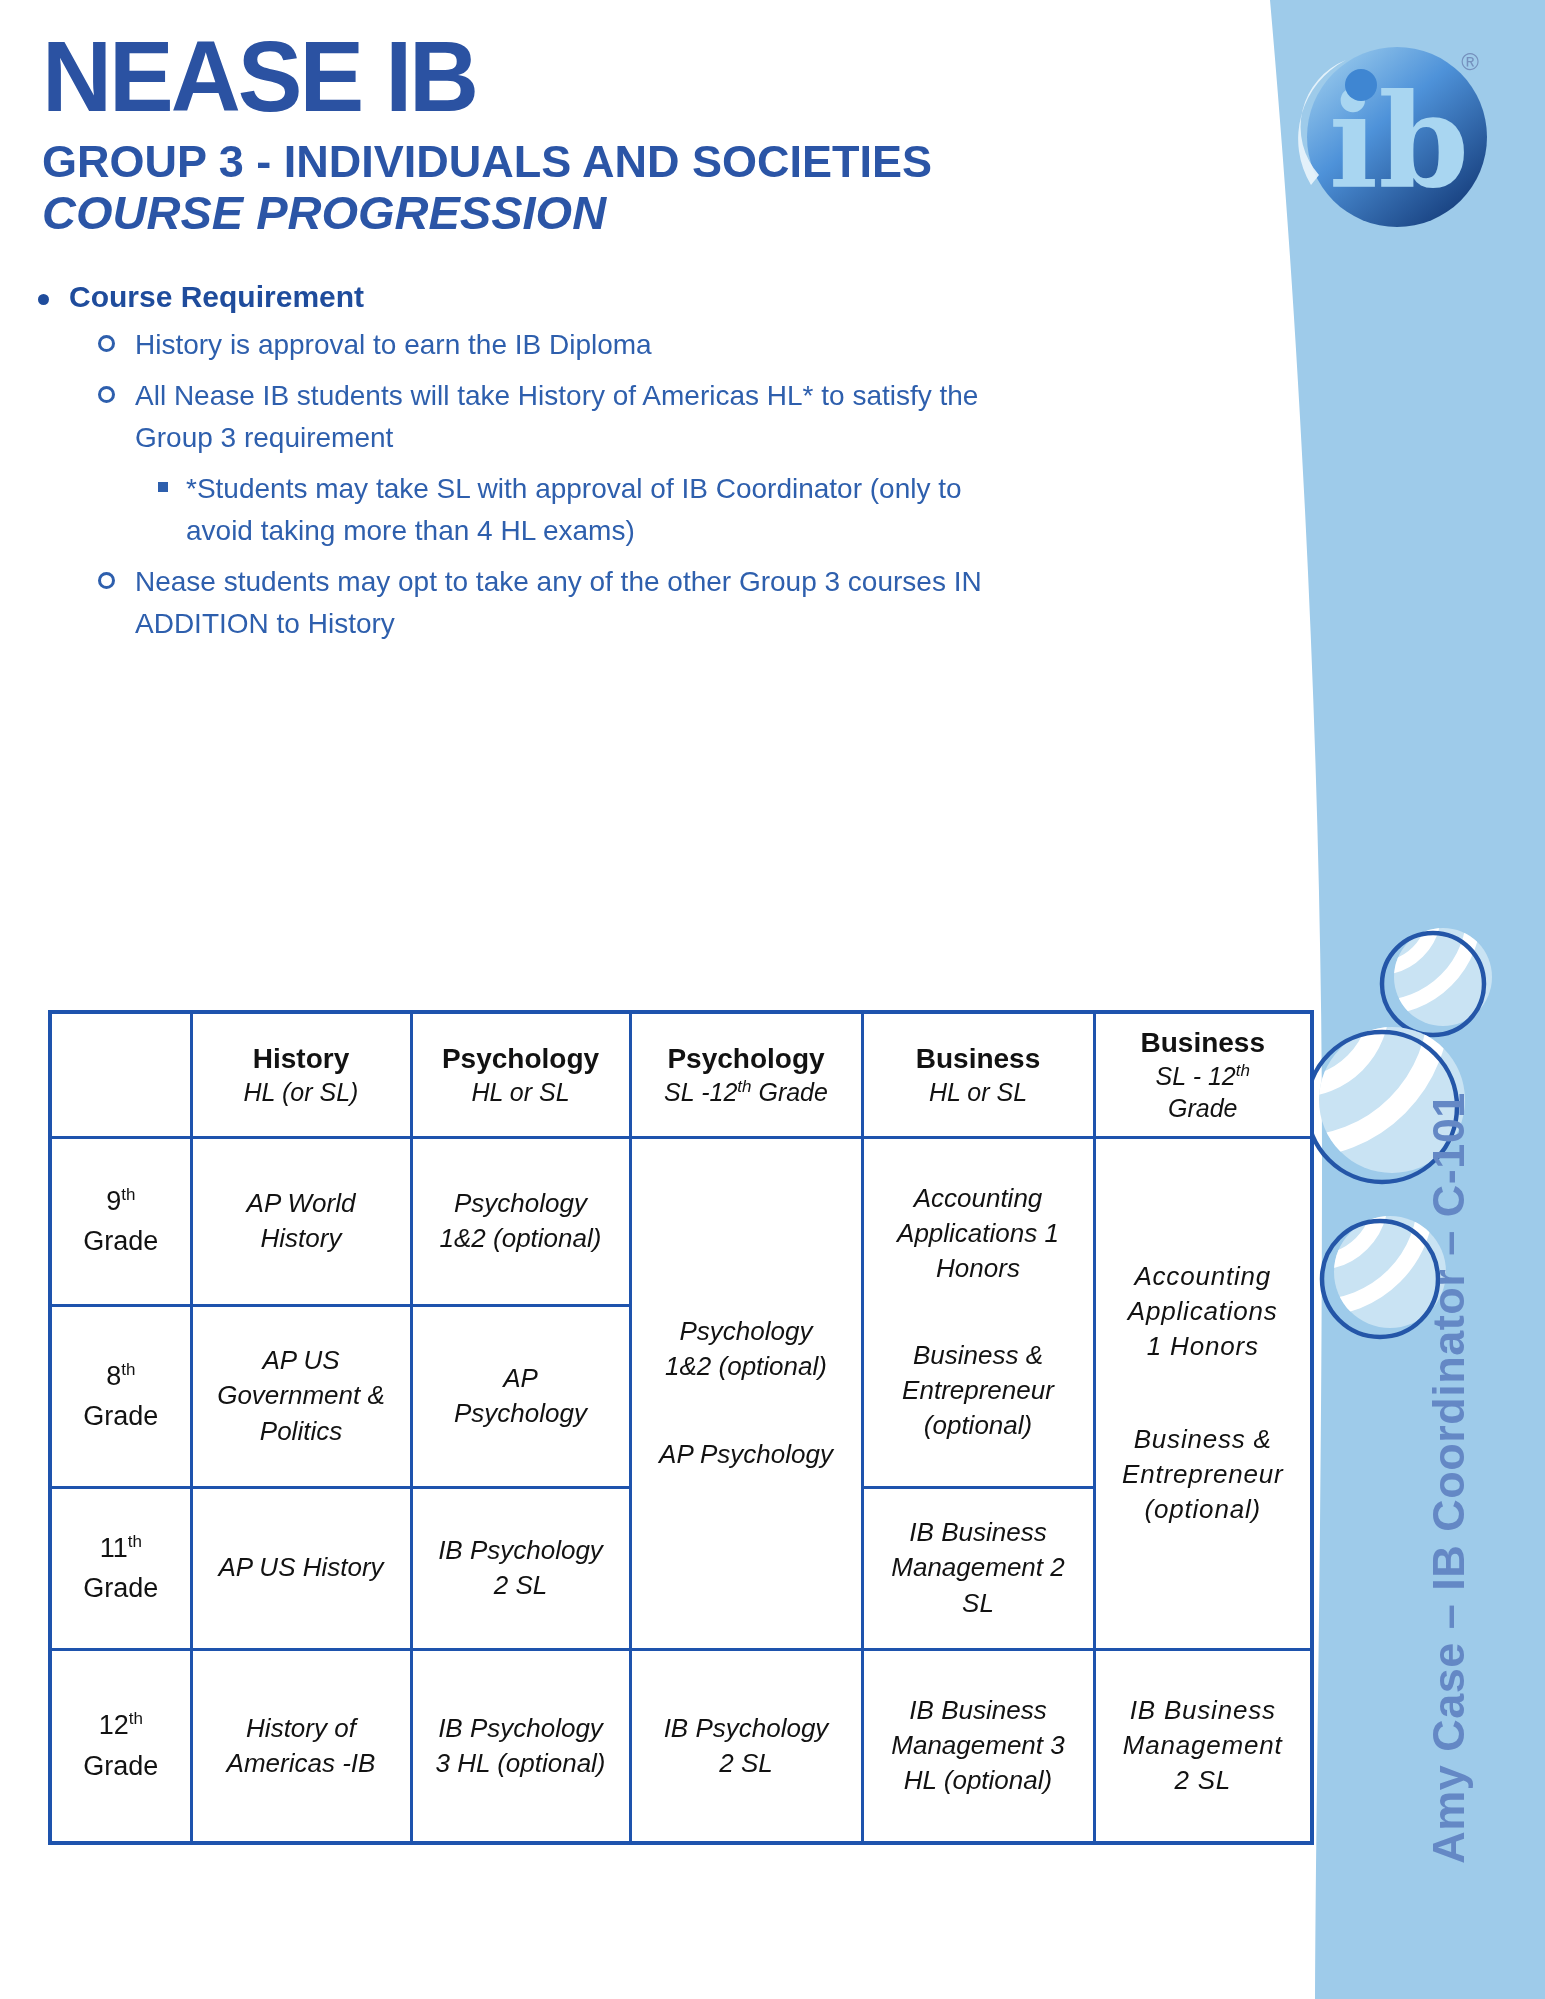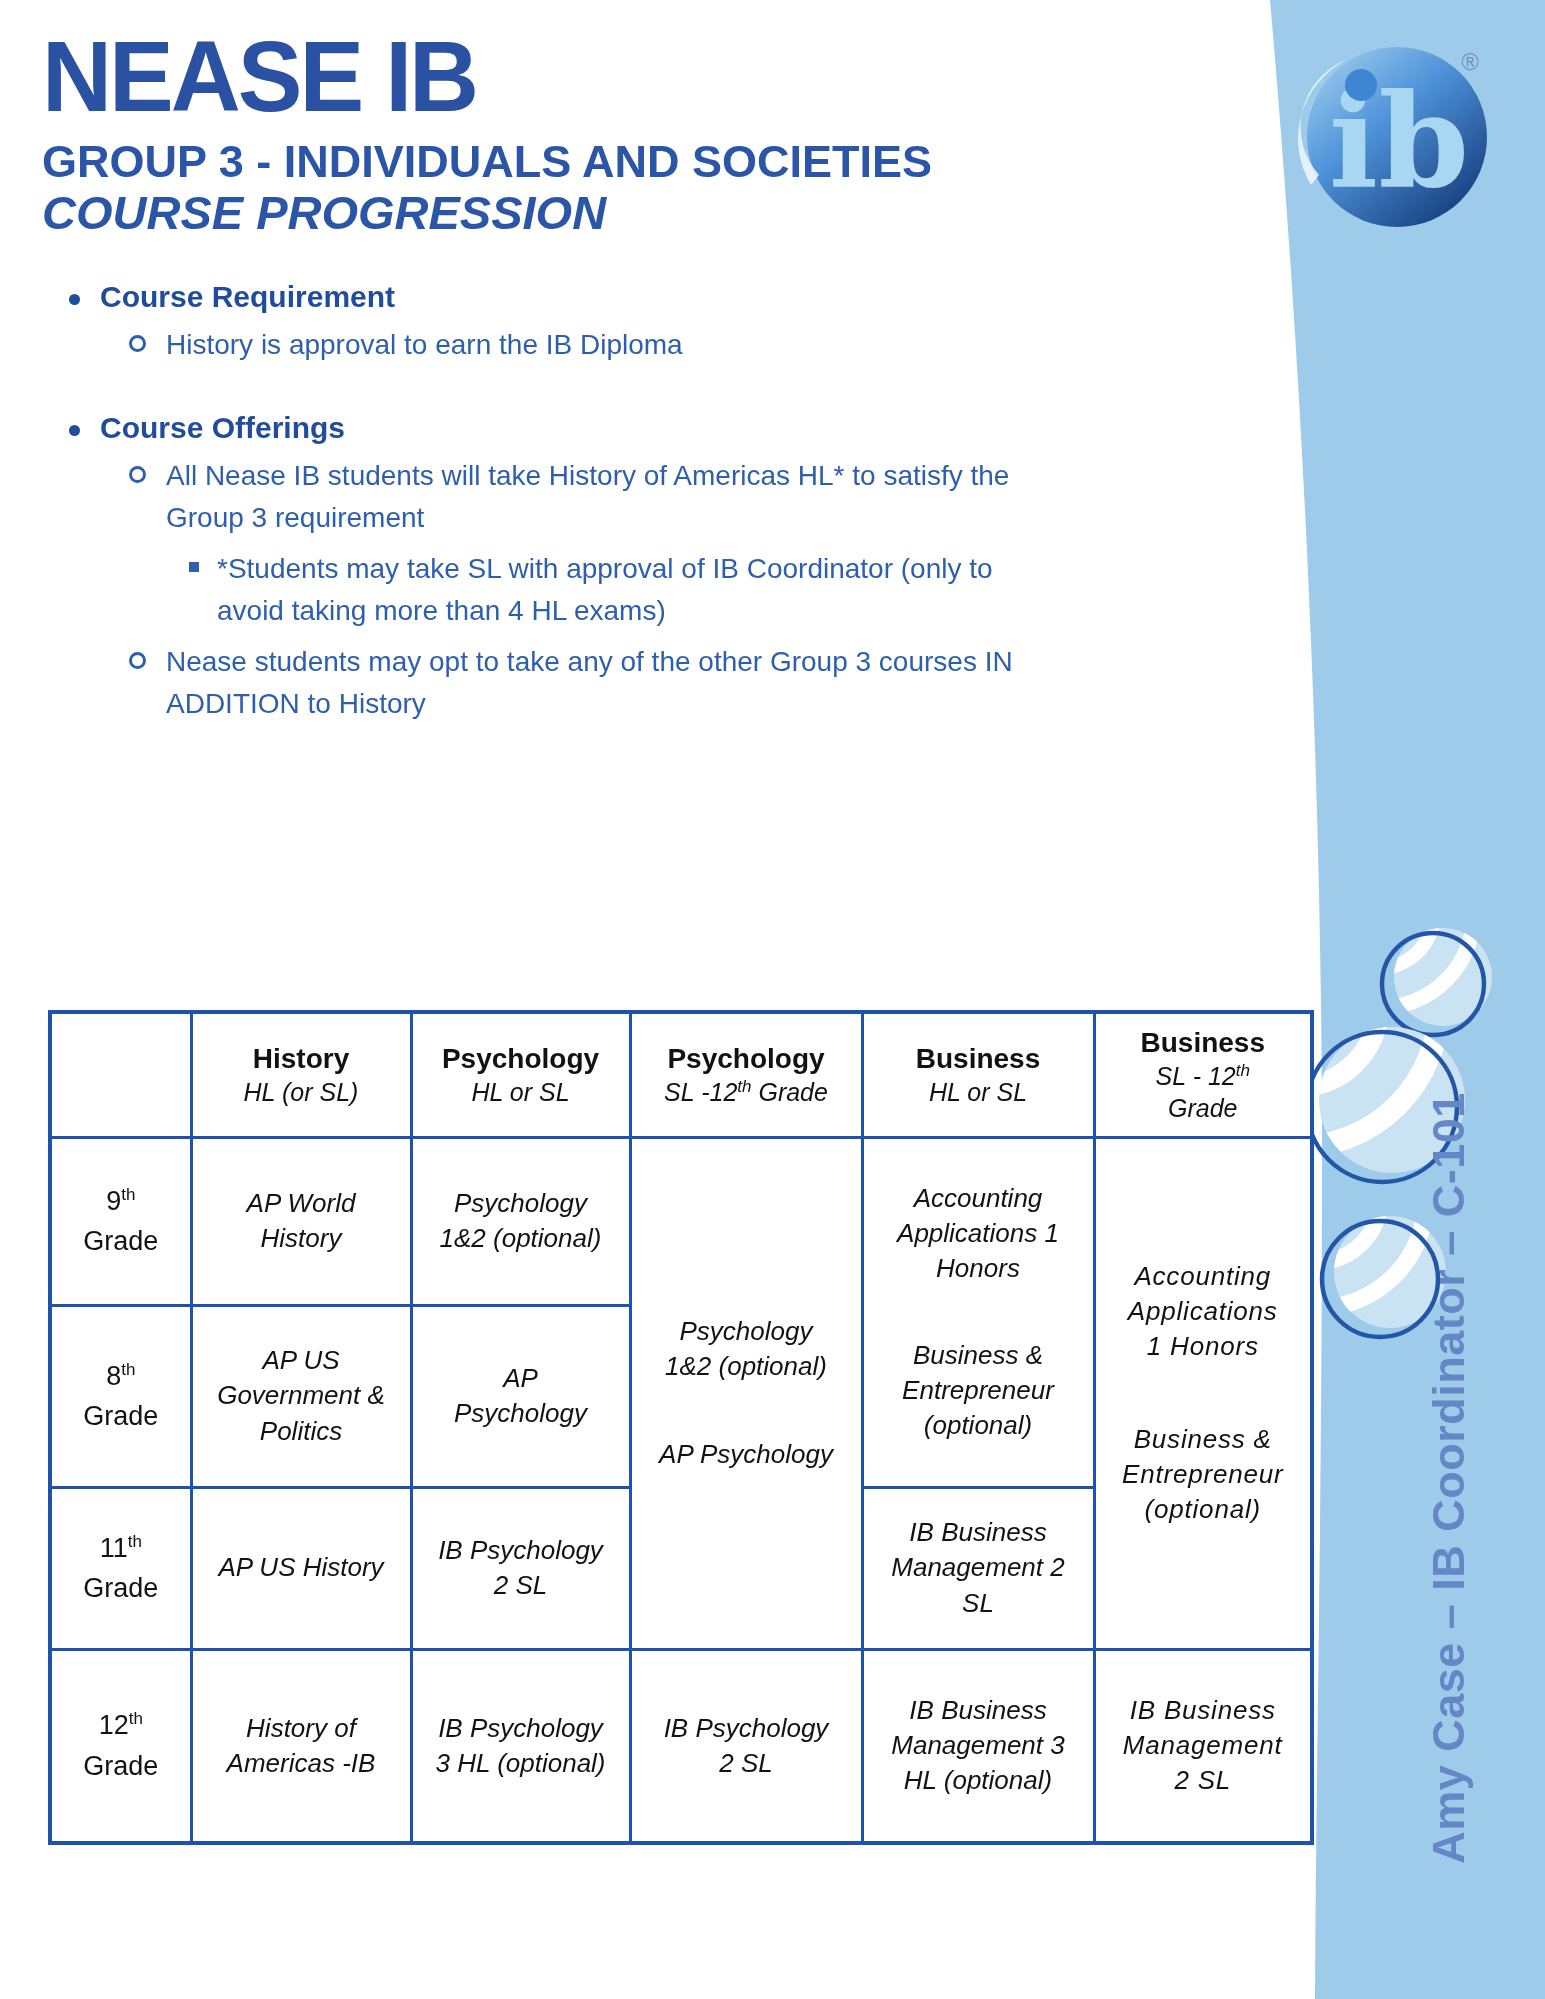--- a/index.html
+++ b/index.html
@@ -18,21 +18,21 @@
   .subtitle {
     position:absolute; left:42px; top:136px; z-index:1;
     font-size:45px; font-weight:bold; letter-spacing:0px; color:#2B55A6;
   }
   .tagline {
     position:absolute; left:42px; top:185px; z-index:1;
     font-size:47px; font-weight:bold; font-style:italic; color:#2B55A6;
   }
 
   
-  .bullets { position:absolute; left:69px; top:280px; width:990px; z-index:1;
+  .bullets { position:absolute; left:38px; top:280px; width:990px; z-index:1;
              color:#2E5FAD; font-size:28px; }
   .row { display:flex; align-items:flex-start; }
   .l1 { margin-bottom:10px; }
   .l1 .mark { flex:none; width:11px; height:11px; border-radius:50%; background:#1F4C9C; margin:14px 20px 0 0; }
   .l1 .txt { font-weight:bold; font-size:30px; color:#1F4C9C; }
   .l2 { margin-left:60px; margin-top:10px; }
   .l2 .mark { flex:none; width:11px; height:11px; border:3px solid #2E5FAD; border-radius:50%; margin:11px 20px 0 0; background:transparent; }
   .l2 .txt { width:890px; line-height:1.48; }
   .l3 { margin-left:120px; margin-top:10px; }
   .l3 .mark { flex:none; width:10px; height:10px; background:#2E5FAD; margin:14px 18px 0 0; }
@@ -144,24 +144,20 @@
 
     <div class="row l1">
       <span class="mark"></span>
       <span class="txt">Course Requirement</span>
     </div>
     <div class="row l2">
       <span class="mark"></span>
       <span class="txt">History is approval to earn the IB Diploma</span>
     </div>
 
-    <div class="row l1 offerings">
-      <span class="mark"></span>
-      <span class="txt">Course Offerings</span>
-    </div>
     <div class="row l2">
       <span class="mark"></span>
       <span class="txt">All Nease IB students will take History of Americas HL* to satisfy the Group 3 requirement</span>
     </div>
     <div class="row l3">
       <span class="mark"></span>
       <span class="txt">*Students may take SL with approval of IB Coordinator (only to avoid taking more than 4 HL exams)</span>
     </div>
     <div class="row l2">
       <span class="mark"></span>

